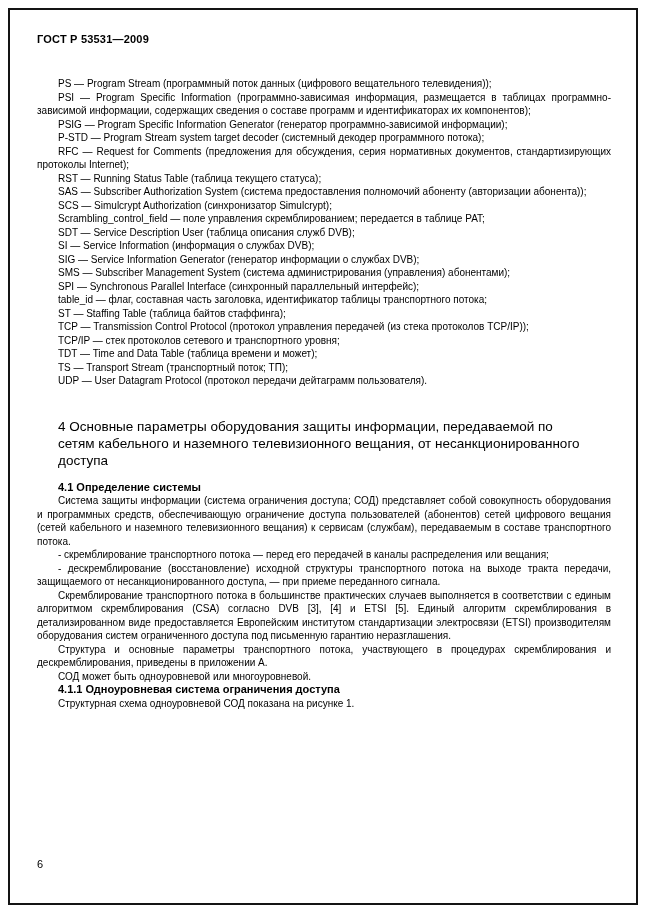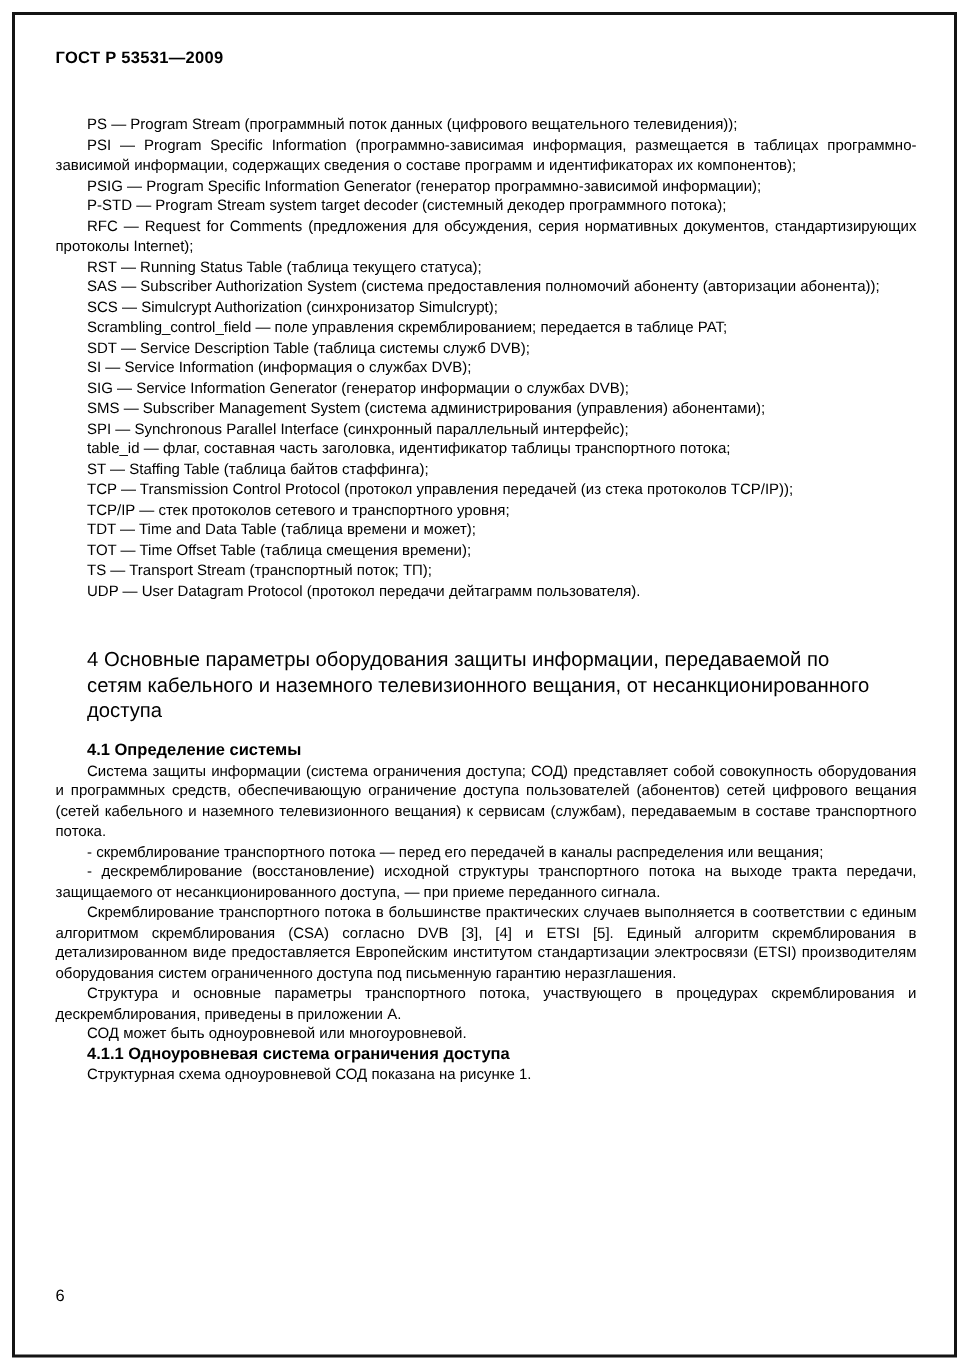--- a/index.html
+++ b/index.html
@@ -96,31 +96,30 @@
     <div class="abbrev-list">
         <p class="para">PS — Program Stream (программный поток данных (цифрового вещательного телевидения));</p>
         <p class="para">PSI — Program Specific Information (программно-зависимая информация, размещается в таблицах программно-зависимой информации, содержащих сведения о составе программ и идентификаторах их компонентов);</p>
         <p class="para">PSIG — Program Specific Information Generator (генератор программно-зависимой информации);</p>
         <p class="para">P-STD — Program Stream system target decoder (системный декодер программного потока);</p>
         <p class="para">RFC — Request for Comments (предложения для обсуждения, серия нормативных документов, стандартизирующих протоколы Internet);</p>
         <p class="para">RST — Running Status Table (таблица текущего статуса);</p>
         <p class="para">SAS — Subscriber Authorization System (система предоставления полномочий абоненту (авторизации абонента));</p>
         <p class="para">SCS — Simulcrypt Authorization (синхронизатор Simulcrypt);</p>
         <p class="para">Scrambling_control_field — поле управления скремблированием; передается в таблице PAT;</p>
-        <p class="para">SDT — Service Description Table (таблица системы служб DVB);</p>
+        <p class="para">SDT — Service Description User (таблица описания служб DVB);</p>
         <p class="para">SI — Service Information (информация о службах DVB);</p>
         <p class="para">SIG — Service Information Generator (генератор информации о службах DVB);</p>
         <p class="para">SMS — Subscriber Management System (система администрирования (управления) абонентами);</p>
         <p class="para">SPI — Synchronous Parallel Interface (синхронный параллельный интерфейс);</p>
         <p class="para">table_id — флаг, составная часть заголовка, идентификатор таблицы транспортного потока;</p>
         <p class="para">ST — Staffing Table (таблица байтов стаффинга);</p>
         <p class="para">TCP — Transmission Control Protocol (протокол управления передачей (из стека протоколов TCP/IP));</p>
         <p class="para">TCP/IP — стек протоколов сетевого и транспортного уровня;</p>
         <p class="para">TDT — Time and Data Table (таблица времени и может);</p>
-        <p class="para">TOT — Time Offset Table (таблица смещения времени);</p>
         <p class="para">TS — Transport Stream (транспортный поток; ТП);</p>
         <p class="para">UDP — User Datagram Protocol (протокол передачи дейтаграмм пользователя).</p>
       </div>
 
     <h1 class="sec-heading">4 Основные параметры оборудования защиты информации, передаваемой по сетям кабельного и наземного  телевизионного вещания, от несанкционированного доступа</h1>
 
     <h2 class="sub-heading">4.1 Определение системы</h2>
 
     <div class="body-paras">
         <p class="para">Система защиты информации (система ограничения доступа; СОД) представляет собой совокупность оборудования и программных средств, обеспечивающую ограничение доступа пользователей (абонентов) сетей цифрового вещания (сетей кабельного и наземного телевизионного вещания) к сервисам (службам), передаваемым в составе транспортного потока.</p>

